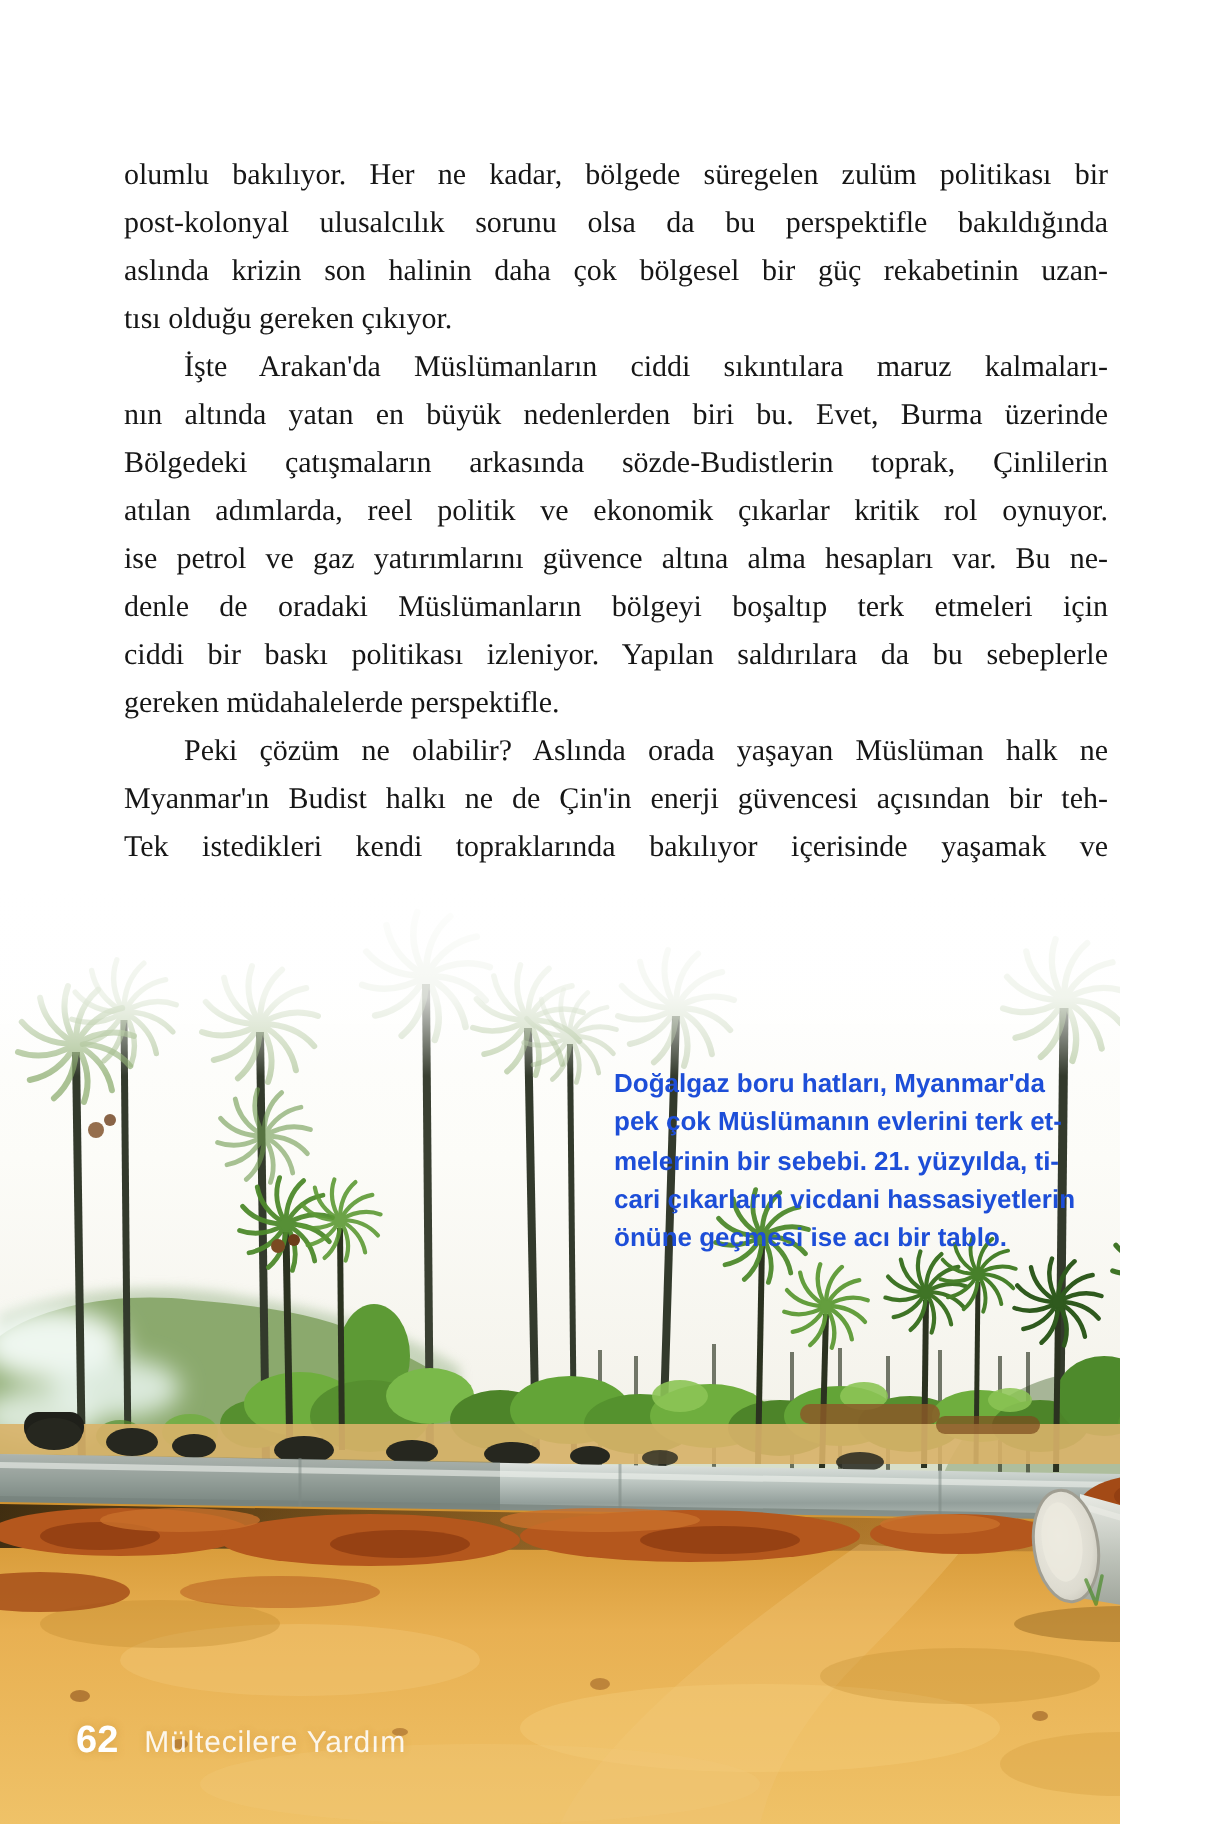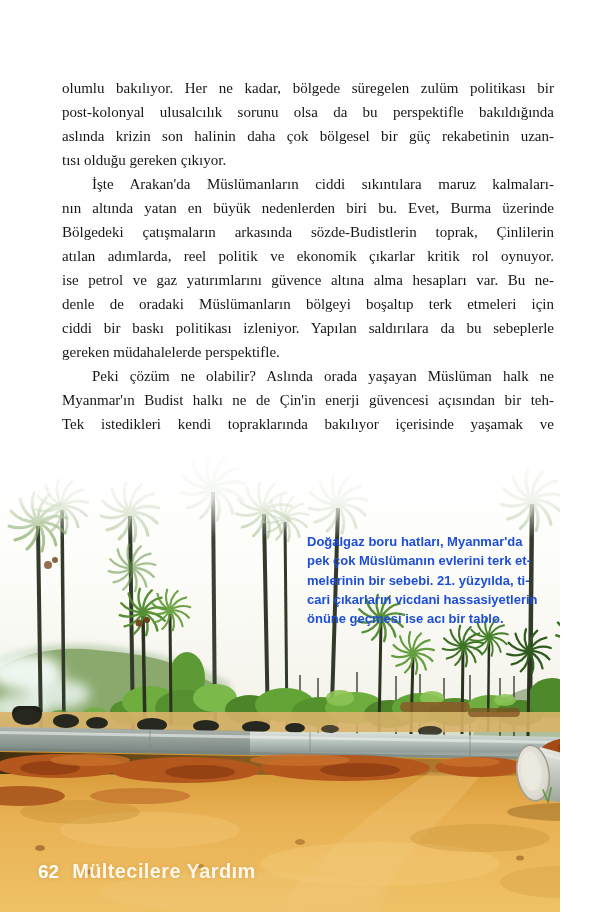--- a/index.html
+++ b/index.html
@@ -69,22 +69,22 @@
     color: #ffffff;
     font-family: "Liberation Sans", sans-serif;
     text-shadow: 0 0 4px rgba(190,130,40,0.45);
     margin-top: 16px;
   }
   .page-footer .page-num {
     font-size: 19px;
     font-weight: 700;
   }
   .page-footer .book-title {
-    font-size: 20px;
-    font-weight: 700;
+    font-size: 15px;
+    font-weight: 400;
     letter-spacing: 0.4px;
     opacity: 0.88;
   }
 </style>
 </head>
 <body>
 
 <div class="page">
 
   <div class="photo">

